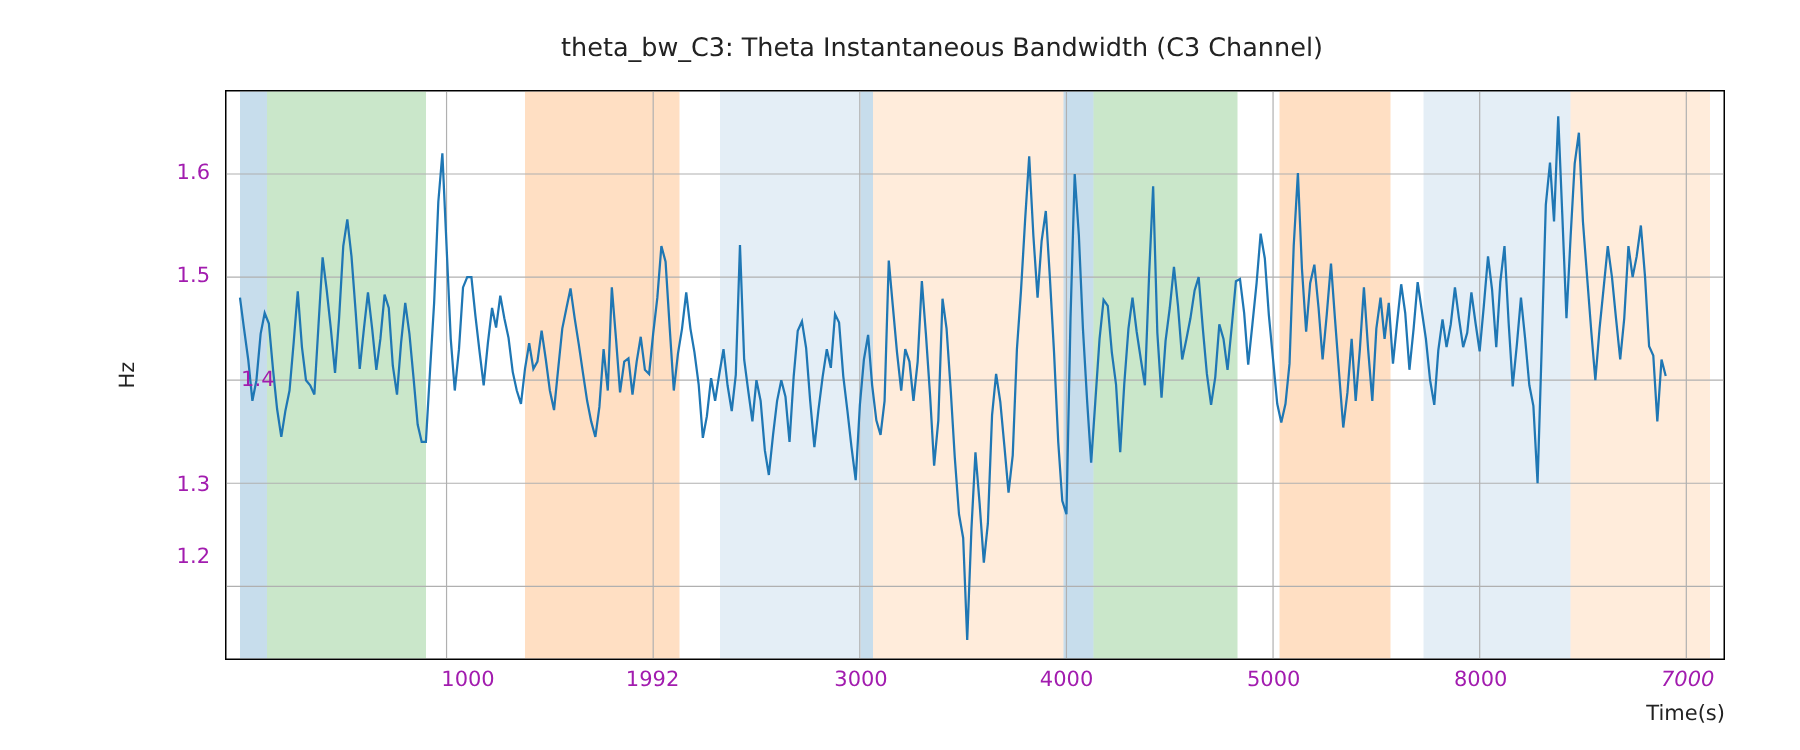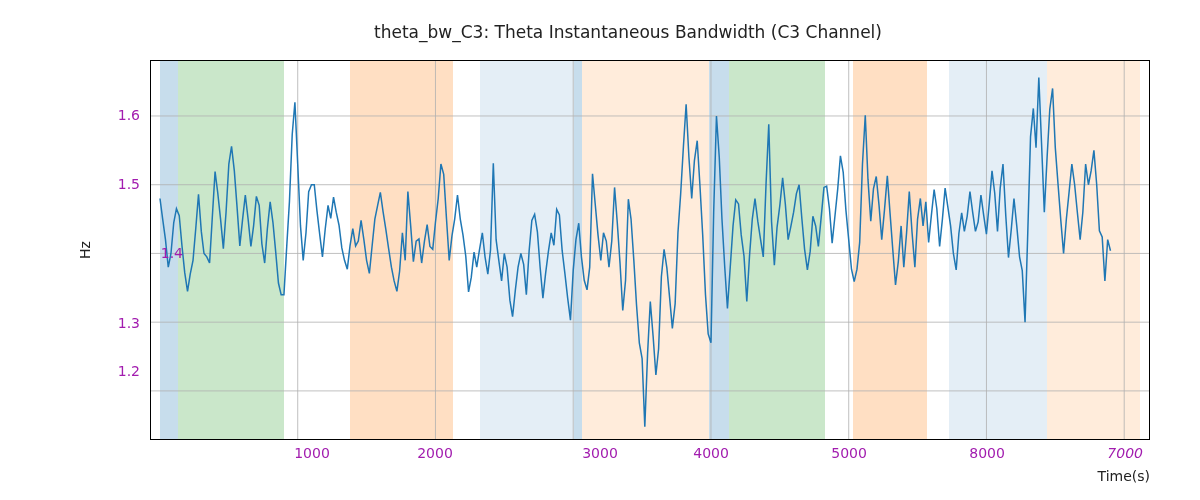--- a/index.html
+++ b/index.html
@@ -116,22 +116,22 @@
           <line y1="55.27272727272714" y2="55.27272727272714" x1="0" x2="1000"></line>
         </g>
       <g class="series" id="series">
           <path d="M9.0 138.2 L11.7 158.9 L14.5 179.6 L17.3 207.3 L20.0 193.5 L22.8 162.4 L25.5 148.5 L28.3 155.5 L31.1 186.5 L33.8 212.8 L36.6 231.5 L39.3 214.2 L42.1 200.4 L44.9 167.9 L47.6 134.0 L50.4 171.3 L53.1 193.5 L55.9 196.9 L58.7 203.1 L61.4 157.5 L64.2 111.2 L66.9 132.7 L69.7 158.9 L72.5 188.6 L75.2 152.0 L78.0 103.6 L80.7 85.7 L83.5 110.5 L86.3 147.9 L89.0 185.9 L91.8 158.9 L94.5 134.7 L97.3 158.9 L100.1 186.5 L102.8 165.8 L105.6 136.1 L108.4 145.1 L111.1 183.8 L113.9 203.1 L116.6 168.6 L119.4 141.6 L122.2 162.4 L124.9 191.4 L127.7 223.2 L130.4 234.9 L133.2 234.9 L136.0 186.5 L138.7 141.6 L141.5 73.9 L144.2 41.5 L147.0 103.6 L149.8 165.8 L152.5 200.4 L155.3 172.7 L158.0 131.3 L160.8 124.4 L163.6 124.4 L166.3 150.6 L169.1 174.8 L171.8 196.9 L174.6 168.6 L177.4 145.1 L180.1 158.2 L182.9 136.8 L185.6 152.0 L188.4 165.1 L191.2 187.9 L193.9 200.4 L196.7 209.3 L199.4 185.9 L202.2 168.6 L205.0 185.9 L207.7 181.0 L210.5 160.3 L213.3 179.6 L216.0 200.4 L218.8 213.5 L221.5 186.5 L224.3 158.9 L227.1 145.1 L229.8 132.0 L232.6 152.0 L235.3 169.3 L238.1 188.6 L240.9 207.3 L243.6 221.1 L246.4 231.5 L249.1 211.4 L251.9 172.7 L254.7 200.4 L257.4 131.3 L260.2 165.8 L262.9 201.7 L265.7 181.0 L268.5 178.9 L271.2 203.1 L274.0 181.0 L276.7 164.4 L279.5 186.5 L282.3 189.3 L285.0 162.4 L287.8 138.2 L290.5 103.6 L293.3 114.0 L296.1 158.9 L298.8 200.4 L301.6 175.5 L304.3 158.9 L307.1 134.7 L309.9 158.9 L312.6 174.8 L315.4 196.2 L318.2 232.1 L320.9 217.6 L323.7 192.1 L326.4 207.3 L329.2 189.3 L332.0 172.7 L334.7 196.9 L337.5 214.2 L340.2 190.0 L343.0 102.9 L345.8 179.6 L348.5 200.4 L351.3 221.1 L354.0 193.5 L356.8 207.3 L359.6 240.4 L362.3 257.0 L365.1 230.1 L367.8 207.3 L370.6 193.5 L373.4 204.5 L376.1 234.9 L378.9 190.7 L381.6 160.3 L384.4 154.1 L387.2 172.0 L389.9 207.3 L392.7 238.4 L395.4 213.5 L398.2 191.4 L401.0 172.7 L403.7 185.2 L406.5 149.2 L409.2 154.8 L412.0 190.7 L414.8 214.2 L417.5 238.4 L420.3 260.5 L423.1 210.0 L425.8 179.6 L428.6 163.1 L431.3 196.9 L434.1 220.4 L436.9 230.1 L439.6 207.3 L442.4 113.3 L445.1 143.7 L447.9 174.8 L450.7 200.4 L453.4 172.7 L456.2 181.0 L458.9 207.3 L461.7 181.0 L464.5 127.1 L467.2 162.4 L470.0 203.8 L472.7 250.8 L475.5 220.4 L478.3 138.9 L481.0 158.9 L483.8 200.4 L486.5 245.3 L489.3 283.3 L492.1 299.2 L494.8 367.6 L497.6 293.6 L500.3 241.8 L503.1 276.4 L505.9 315.7 L508.6 289.5 L511.4 216.9 L514.1 189.3 L516.9 208.0 L519.7 238.4 L522.4 268.8 L525.2 243.9 L528.0 172.7 L530.7 134.0 L533.5 85.7 L536.2 43.5 L539.0 96.7 L541.8 138.2 L544.5 100.2 L547.3 80.1 L550.0 124.4 L552.8 174.8 L555.6 234.9 L558.3 274.3 L561.1 283.3 L563.8 152.0 L566.6 55.3 L569.4 96.7 L572.1 158.9 L574.9 207.3 L577.6 248.7 L580.4 207.3 L583.2 165.8 L585.9 139.6 L588.7 143.7 L591.4 174.8 L594.2 196.2 L597.0 241.8 L599.7 196.2 L602.5 158.9 L605.2 138.2 L608.0 161.0 L610.8 179.6 L613.5 196.9 L616.3 123.0 L619.0 63.6 L621.8 161.7 L624.6 205.2 L627.3 167.2 L630.1 145.1 L632.9 117.5 L635.6 143.7 L638.4 179.6 L641.1 166.5 L643.9 152.0 L646.7 133.3 L649.4 124.4 L652.2 158.9 L654.9 189.3 L657.7 210.0 L660.5 191.4 L663.2 156.1 L666.0 165.8 L668.7 186.5 L671.5 157.5 L674.3 127.1 L677.0 125.7 L679.8 148.5 L682.5 183.1 L685.3 156.1 L688.1 128.5 L690.8 95.3 L693.6 111.9 L696.3 149.9 L699.1 179.6 L701.9 209.3 L704.6 221.8 L707.4 209.3 L710.1 182.4 L712.9 103.6 L715.7 54.6 L718.4 118.8 L721.2 161.0 L723.9 128.5 L726.7 116.1 L729.5 145.1 L732.2 179.6 L735.0 149.2 L737.8 115.4 L740.5 152.7 L743.3 190.0 L746.0 225.2 L748.8 201.7 L751.6 165.8 L754.3 207.3 L757.1 172.7 L759.8 131.3 L762.6 172.7 L765.4 207.3 L768.1 158.9 L770.9 138.2 L773.6 165.8 L776.4 141.6 L779.2 182.4 L781.9 155.5 L784.7 129.2 L787.4 148.5 L790.2 186.5 L793.0 158.9 L795.7 127.8 L798.5 147.2 L801.2 165.8 L804.0 193.5 L806.8 210.0 L809.5 173.4 L812.3 152.7 L815.0 171.3 L817.8 156.1 L820.6 131.3 L823.3 152.0 L826.1 171.3 L828.8 161.7 L831.6 134.7 L834.4 155.5 L837.1 174.1 L839.9 143.7 L842.7 110.5 L845.4 132.7 L848.2 171.3 L850.9 127.8 L853.7 103.6 L856.5 155.5 L859.2 197.6 L862.0 169.3 L864.7 138.2 L867.5 165.8 L870.3 196.9 L873.0 210.7 L875.8 262.5 L878.5 173.4 L881.3 76.0 L884.1 47.7 L886.8 87.1 L889.6 16.6 L892.3 82.2 L895.1 152.0 L897.9 96.7 L900.6 48.4 L903.4 27.6 L906.1 87.1 L908.9 124.4 L911.7 161.0 L914.4 193.5 L917.2 158.9 L919.9 132.0 L922.7 103.6 L925.5 124.4 L928.2 152.0 L931.0 179.6 L933.7 152.0 L936.5 103.6 L939.3 124.4 L942.0 110.5 L944.8 89.8 L947.6 124.4 L950.3 170.7 L953.1 176.9 L955.8 221.1 L958.6 179.6 L961.4 190.7 L964.1 NaN L966.9 NaN L969.6 NaN L972.4 NaN L975.2 NaN L977.9 NaN L980.7 NaN L983.4 NaN L986.2 NaN L989.0 NaN " vector-effect="non-scaling-stroke"></path>
         </g>
     </svg>
   </div>
 
   <div id="xticks">
       <div class="tick xtick" style="left: 312px;">1000</div>
-      <div class="tick xtick" style="left: 435.024px;">2000</div>
-      <div class="tick xtick" style="left: 600px;">3000</div>
+      <div class="tick xtick" style="left: 435.024px;">1992</div>
+      <div class="tick xtick" style="left: 574px;">3000</div>
       <div class="tick xtick" style="left: 711.077px;">4000</div>
       <div class="tick xtick" style="left: 849.103px;">5000</div>
       <div class="tick xtick" style="left: 987.129px;">8000</div>
       <div class="tick xtick" style="left: 1125.16px; font-style: italic;">7000</div>
     </div>
   <div id="yticks">
       <div class="tick ytick" style="top: 371px;">1.2</div>
       <div class="tick ytick" style="top: 322.545px; text-align: right;">1.3</div>
       <div class="tick ytick" style="top: 253.455px; margin-left: 43px;">1.4</div>
       <div class="tick ytick" style="top: 184.364px;">1.5</div>

